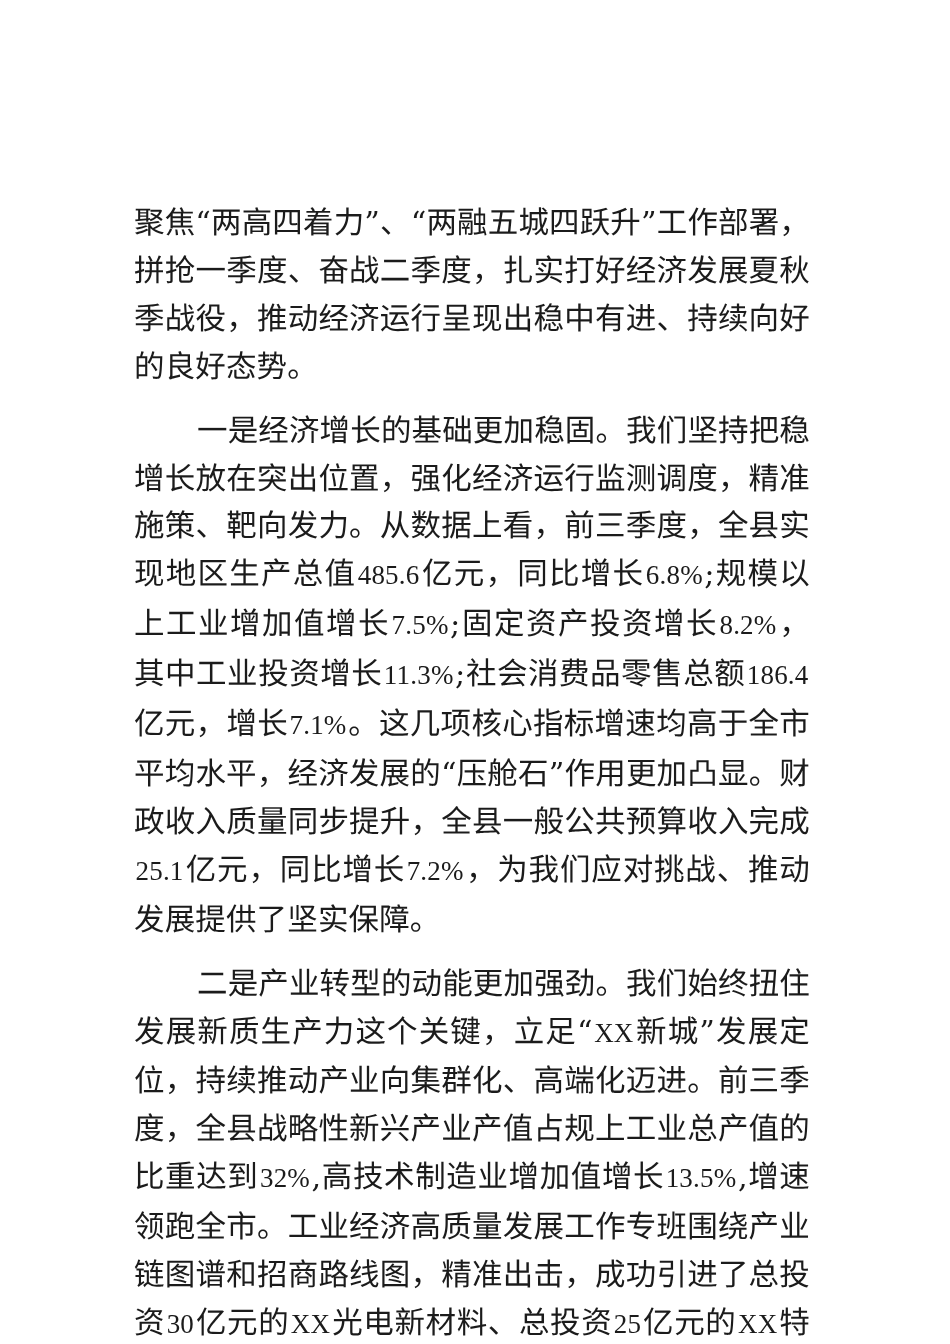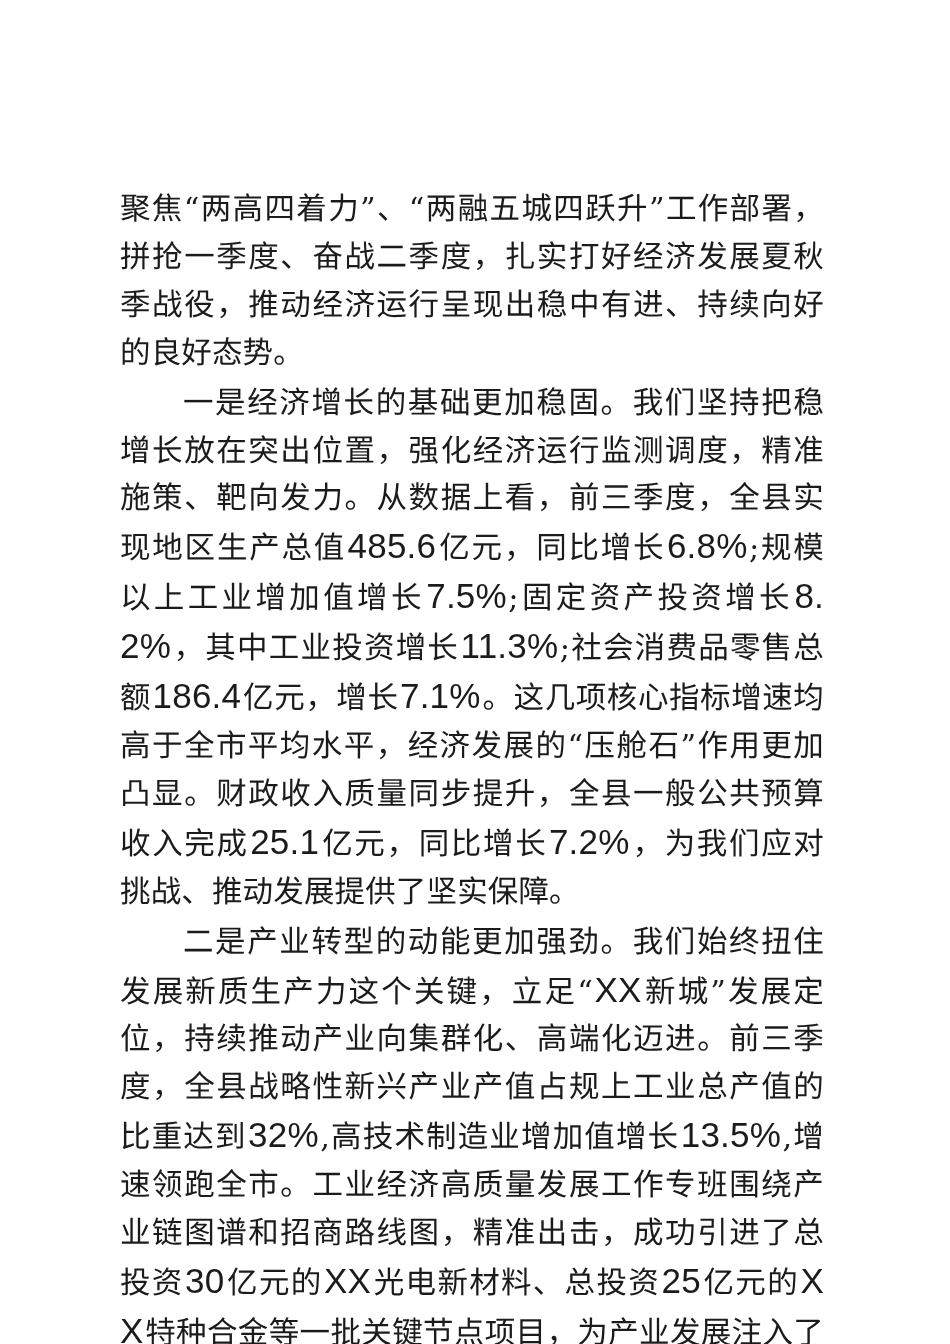--- a/index.html
+++ b/index.html
@@ -24,42 +24,42 @@
   }
 
   .text-column {
     position: absolute;
     left: 118px;
     top: 183px;
     width: 708px;
   }
 
   .para {
-    margin: 2px;
+    margin: 16px;
     padding: 0;
     font-family: "DejaVu Serif", "Liberation Serif", serif;
     font-size: 30.5px;
     line-height: 47.9px;
     color: #1b1b1b;
     text-align: justify;
     text-justify: inter-character;
     text-align-last: left;
     letter-spacing: 0.15px;
     word-break: break-all;
     -webkit-font-smoothing: antialiased;
   }
 
   .para.indent {
     text-indent: 63px;
   }
 
   
   .num {
-    font-family: Liberation Sans, sans-serif;
-    font-size: 35px;
+    font-family: Liberation Serif, serif;
+    font-size: 27px;
     letter-spacing: 0.2px;
     padding: 0 1.5px;
   }
 </style>
 </head>
 <body>
 
 <div class="page">
   <div class="text-column">
 

